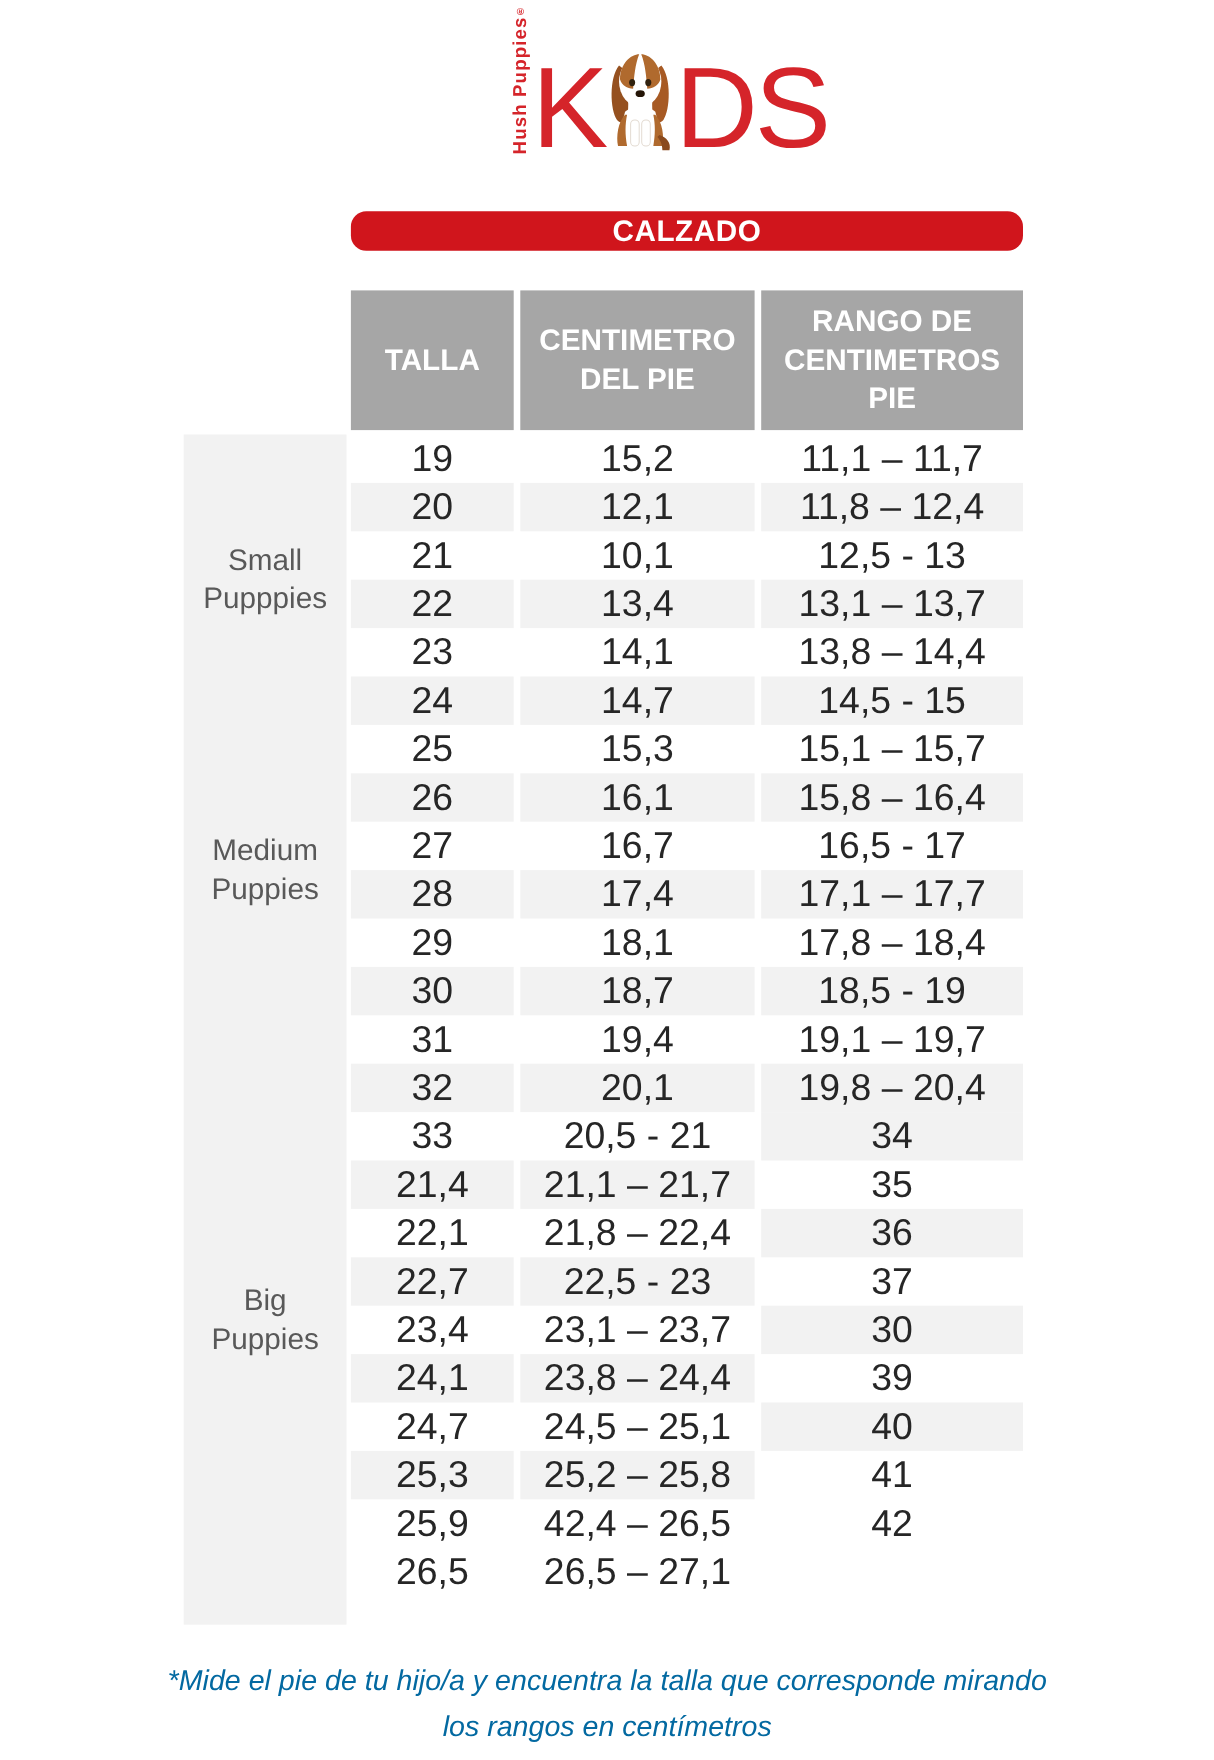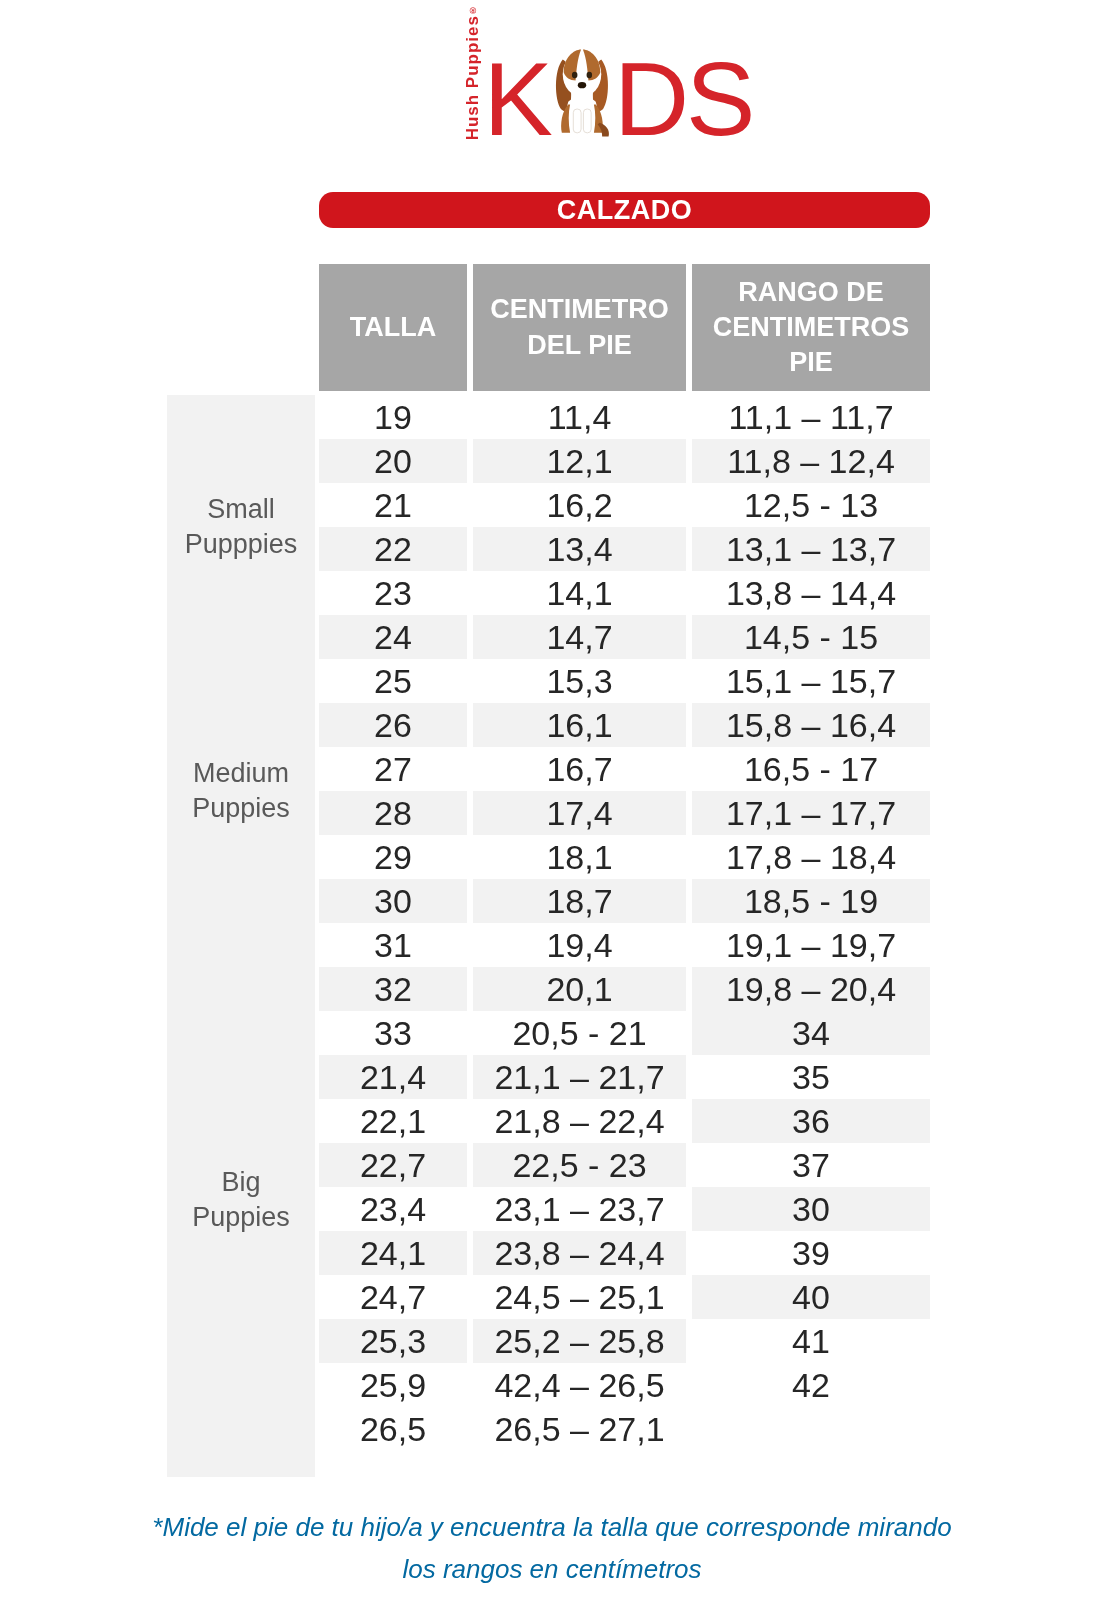--- a/index.html
+++ b/index.html
@@ -183,27 +183,27 @@
   </div>
 
   <div class="body-row">
     <div class="label-col">
         <div class="group-sec" style="height: 264px;">Small Pupppies</div>
         <div class="group-sec" style="height: 264px;">Medium Puppies</div>
         <div class="group-sec" style="height: 554px;">Big Puppies</div>
       </div>
     <div class="size-grid">
         <div class="cell">19</div>
-        <div class="cell">11,4</div>
+        <div class="cell">15,2</div>
         <div class="cell">11,1 – 11,7</div>
         <div class="cell shaded">20</div>
         <div class="cell shaded">12,1</div>
         <div class="cell shaded">11,8 – 12,4</div>
         <div class="cell">21</div>
-        <div class="cell">16,2</div>
+        <div class="cell">10,1</div>
         <div class="cell">12,5 - 13</div>
         <div class="cell shaded">22</div>
         <div class="cell shaded">13,4</div>
         <div class="cell shaded">13,1 – 13,7</div>
         <div class="cell">23</div>
         <div class="cell">14,1</div>
         <div class="cell">13,8 – 14,4</div>
         <div class="cell shaded">24</div>
         <div class="cell shaded">14,7</div>
         <div class="cell shaded">14,5 - 15</div>

